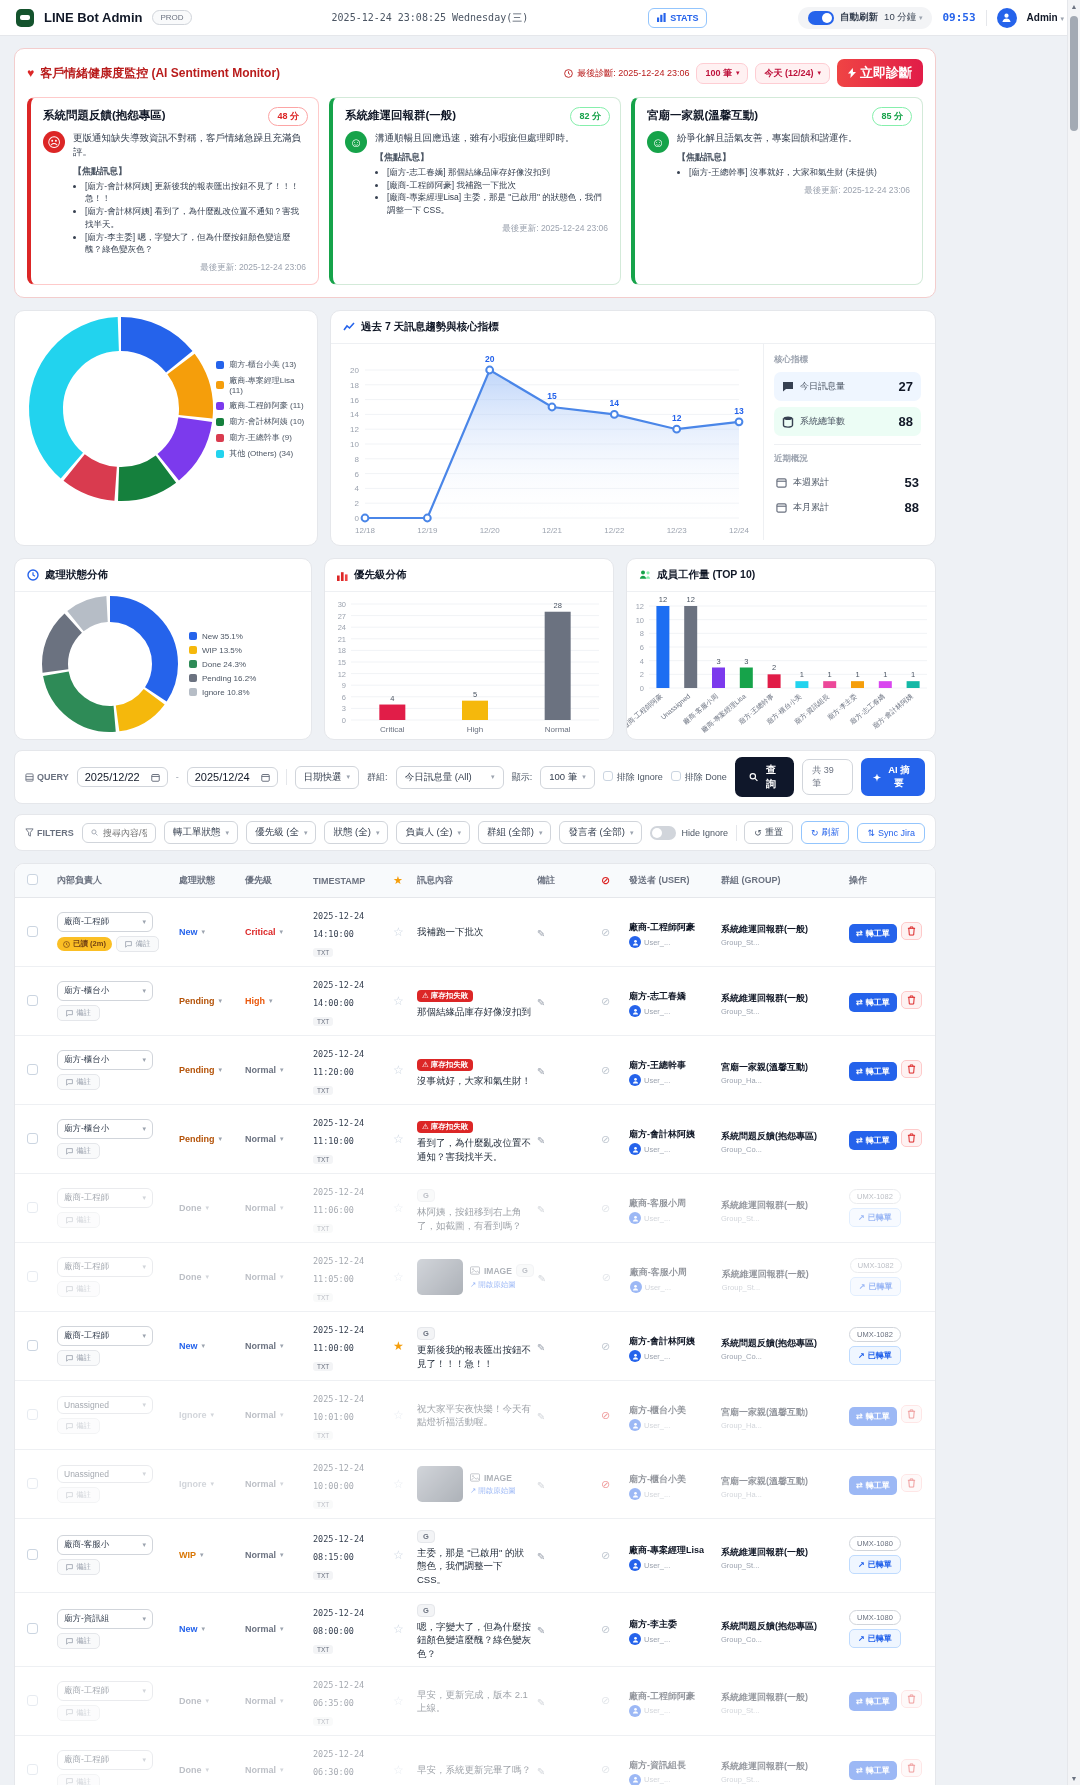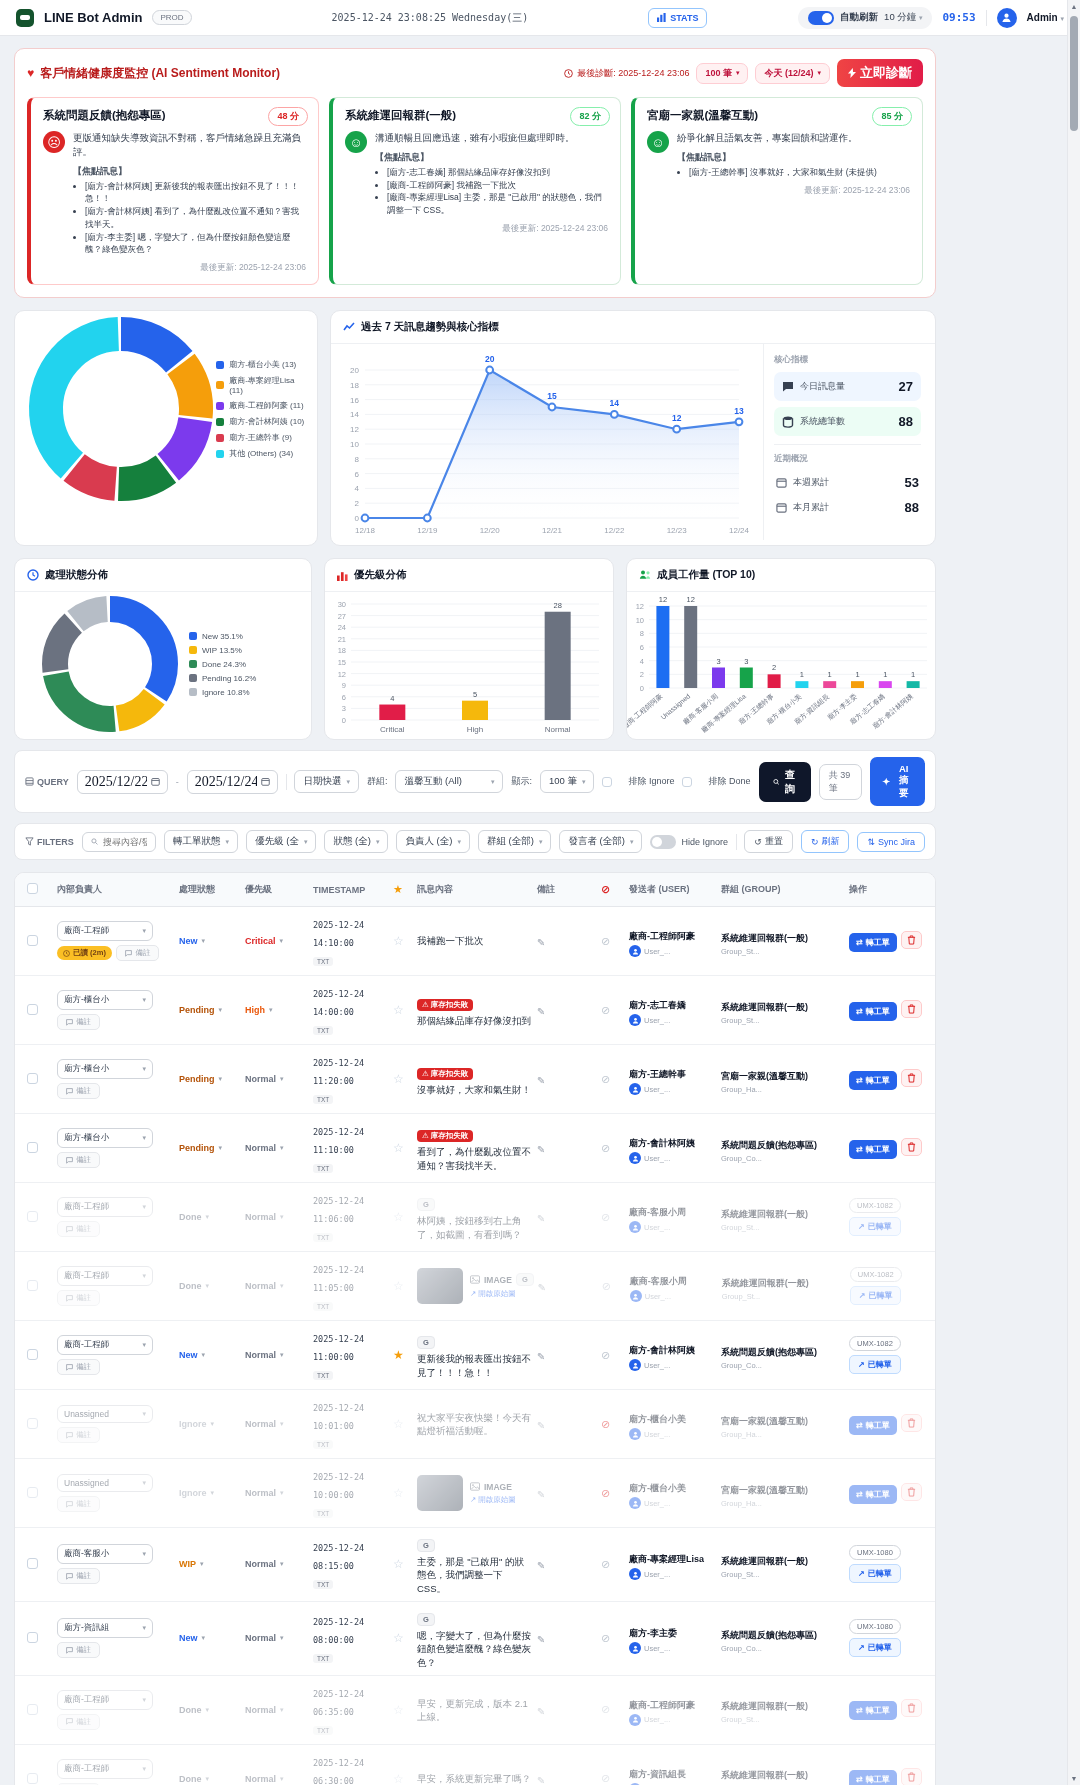--- a/index.html
+++ b/index.html
@@ -67,25 +67,25 @@
   .mrow.blue{background:#eff6ff}.mrow.green{background:#ecfdf5}
   .mrow span{font-size:9px;color:#4b5563}
   .mrow b{margin-left:auto;font-size:13px;color:#111827}
   .mdiv{height:1px;background:#eef0f3;margin:8px 0}
   .mrow.plain{background:#fff;padding:4px 2px;margin-bottom:2px}
   
   .qbar,.fbar{display:flex;align-items:center;gap:8px;background:#fff;border:1px solid #e5e7eb;border-radius:8px;
     padding:6px 10px;margin-top:10px}
   .qlabel{font-size:9px;color:#6b7280;font-weight:bold;display:flex;align-items:center;gap:3px}
   .dinput{display:flex;align-items:center;gap:4px;border:1px solid #d1d5db;border-radius:6px;padding:3px 7px;background:#fff}
-  .dinput input{border:none;outline:none;width:62px;font-size:14px;color:#111827;font-family:Liberation Serif, serif}
+  .dinput input{border:none;outline:none;width:62px;font-size:11px;color:#111827;font-family:Liberation Sans, sans-serif}
   .sel{display:flex;align-items:center;gap:5px;border:1px solid #d1d5db;border-radius:6px;background:#fff;
     padding:4px 8px;font-size:9.5px;color:#374151;cursor:pointer;white-space:nowrap}
   .flabel{font-size:9px;color:#4b5563;white-space:nowrap}
-  .chk{display:flex;align-items:center;gap:16px;font-size:9px;color:#4b5563;white-space:nowrap}
+  .chk{display:flex;align-items:flex-start;gap:4px;font-size:9px;color:#4b5563;white-space:nowrap}
   .chk i{width:10px;height:10px;border:1px solid #cbd5e1;border-radius:3px;background:#fff}
   .qbtn{display:flex;align-items:center;gap:4px;background:#0f172a;color:#fff;border:none;border-radius:7px;
     padding:6px 14px;font-size:10px;font-weight:bold;cursor:pointer}
   .cntpill{font-size:9px;color:#6b7280;border:1px solid #d1d5db;border-radius:7px;padding:4px 9px}
   .aibtn{margin-left:auto;display:flex;align-items:center;gap:4px;background:#2563eb;color:#fff;border:none;
     border-radius:7px;padding:6px 12px;font-size:9.5px;font-weight:bold;cursor:pointer}
   .search{display:flex;align-items:center;gap:5px;border:1px solid #d1d5db;border-radius:6px;padding:4px 8px;width:150px}
   .search input{border:none;outline:none;font-size:9px;width:100%;font-family:inherit;color:#374151}
   .htoggle{display:flex;align-items:center;gap:5px;font-size:9px;color:#4b5563;white-space:nowrap}
   .obtn{display:flex;align-items:center;gap:3px;border-radius:6px;padding:4px 9px;font-size:9px;cursor:pointer;
@@ -568,21 +568,21 @@
           <path d="M1 4.6h10" stroke="#6b7280" stroke-width="1.3"></path>
         </svg>
       </span>
     <span class="vdiv"></span>
     <span class="sel">
         <span>日期快選</span> 
         <span class="chev">▾</span>
       </span>
     <span class="flabel">群組:</span>
     <span class="sel" style="min-width:108px">
-        <span>溫馨互動 (All)</span> 
+        <span>今日訊息量 (All)</span> 
         <span class="chev" style="margin-left:auto">▾</span>
       </span>
     <span class="flabel">顯示:</span>
     <span class="sel">
         <span>100 筆</span> 
         <span class="chev">▾</span>
       </span>
     <span class="chk">
         <i></i>
         <span>排除 Ignore</span>

